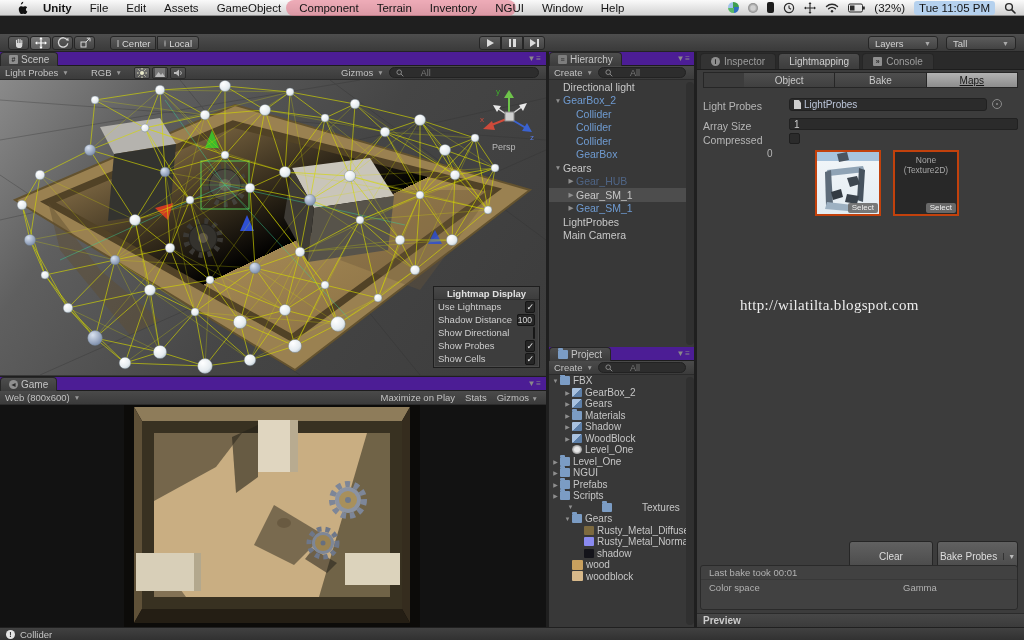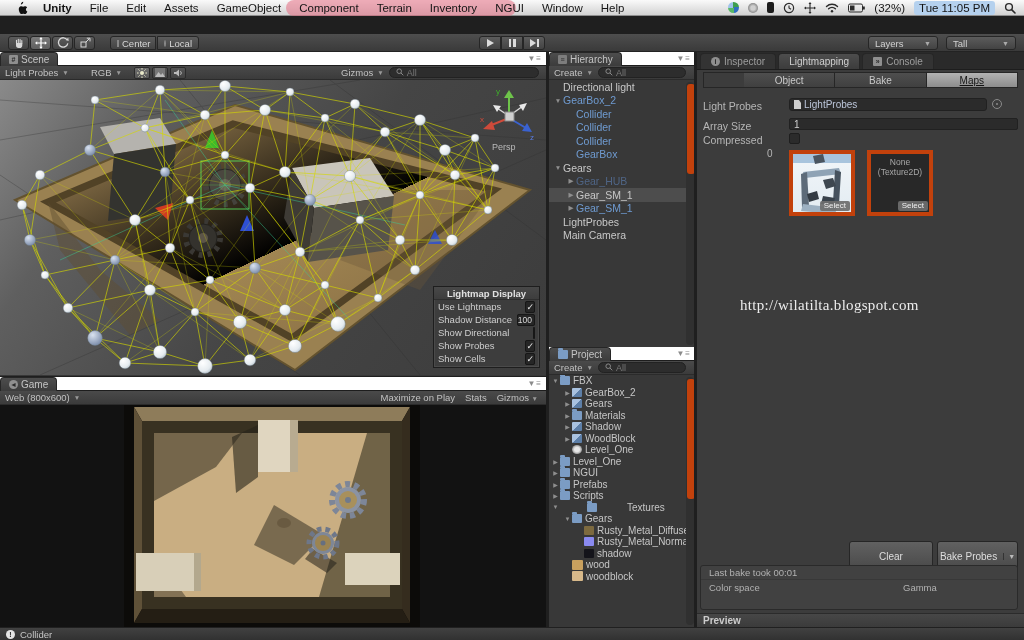--- a/index.html
+++ b/index.html
@@ -54,32 +54,32 @@
   .tri-play { width:0;height:0;border-left:7px solid #dcdcdc;border-top:4px solid transparent;border-bottom:4px solid transparent; }
   .pause-bars { display:flex; gap:2px; }
   .pause-bars i { width:2.5px;height:8px;background:#dcdcdc; }
   .step-bar { width:2px;height:8px;background:#dcdcdc;margin-left:1px; }
   .dropdown { position:absolute; top:2px; height:14px; background:linear-gradient(#5c5c5c,#434343);
     border:1px solid #262626; border-radius:3px; color:#d2d2d2; font-size:9.5px;
     display:flex; align-items:center; padding:0 6px; }
   .dropdown .arr { margin-left:auto; font-size:7px; color:#aaa; }
 
   
-  .tabbar { position:absolute; left:0; right:0; height:14px; background:#ffffff; border-bottom:1px solid #1d1d1d; }
+  .tabbar { position:absolute; left:0; right:0; height:14px; background:#4c1d95; border-bottom:1px solid #1d1d1d; }
   .tab { position:absolute; top:0; height:14px; display:flex; align-items:center; gap:3px;
     padding:0 8px; font-size:10px; color:#c4c4c4; background:linear-gradient(#4d4d4d,#3c3c3c);
     border-radius:4px 4px 0 0; border:1px solid #262626; border-bottom:none; }
   .corner-menu { position:absolute; right:4px; top:2px; color:#8a8a8a; font-size:8px; letter-spacing:1px; }
   .minibar { position:absolute; left:0; right:0; height:14px;
     background:linear-gradient(#4a4a4a,#3b3b3b); border-bottom:1px solid #2b2b2b;
     display:flex; align-items:center; font-size:9.5px; color:#c2c2c2; }
   .mini-dd { display:flex; align-items:center; gap:4px; padding:0 5px; height:12px; }
   .mini-dd .arr { font-size:6.5px; color:#999; }
   .searchpill { height:11px; background:#2d2d2d; border:1px solid #222; border-radius:7px;
-    display:flex; align-items:flex-start; gap:3px; padding:0 6px; color:#787878; font-size:9px; }
+    display:flex; align-items:center; gap:17px; padding:0 6px; color:#787878; font-size:9px; }
   .togglebtn { width:16px; height:12px; border:1px solid #2b2b2b; border-radius:2px;
     background:linear-gradient(#555,#424242); display:flex; align-items:center; justify-content:center; margin-right:2px;}
   .togglebtn.on { background:linear-gradient(#6f6f6f,#575757); }
   .tab-ico { width:9px;height:9px;border-radius:50%;background:#8f8f8f;color:#2a2a2a;
     font-size:7px;line-height:9px;text-align:center;font-weight:bold; }
   .tab-ico.square { border-radius:1px; }
 
   
   #scene-panel { position:absolute; left:0; top:52px; width:546px; height:324px; background:#383838; }
   #scene-viewport { position:absolute; left:0; top:28px; width:546px; height:295px; overflow:hidden;
@@ -143,21 +143,21 @@
   .obj-field { position:absolute; left:92px; width:198px; height:13px; background:#2b2b2b;
     border:1px solid #212121; border-radius:3px; display:flex; align-items:center; gap:3px;
     padding:0 4px; font-size:10px; color:#bcc6da; }
   .obj-field .doc { width:7px; height:9px; background:#cfcfcf; clip-path:polygon(0 0,70% 0,100% 30%,100% 100%,0 100%); }
   .picker { position:absolute; left:295px; width:10px; height:10px; border:1.5px solid #8a8a8a; border-radius:50%; }
   .picker::after { content:''; position:absolute; left:2.5px; top:2.5px; width:2px; height:2px; background:#8a8a8a; border-radius:50%; }
   .txt-field { position:absolute; left:92px; width:229px; height:12px; background:#2b2b2b;
     border:1px solid #212121; border-radius:2px; font-size:10px; color:#d0d0d0; padding:0 4px; line-height:11px;}
   .checkbox { position:absolute; left:92px; width:11px; height:11px; background:#2b2b2b; border:1px solid #1e1e1e; border-radius:2px;}
   #map-index { position:absolute; left:70px; top:96px; font-size:10px; color:#b6b6b6; }
-  .thumb { position:absolute; top:98px; width:66px; height:66px; border:4px solid #c2410c; }
+  .thumb { position:absolute; top:98px; width:66px; height:66px; border:2px solid #c2410c;margin-left:26px; }
   #thumb-lm { left:92px; background:
      linear-gradient(160deg, rgba(120,150,185,.9) 0 8%, rgba(255,255,255,0) 9%),
      linear-gradient(#f2f6f9,#e3ecf2); overflow:hidden;}
   #thumb-lm svg{position:absolute;left:0;top:0;}
   #thumb-none { left:170px; background:#282828; color:#a8a8a8; font-size:8.5px; text-align:center; padding-top:3px;}
   .select-btn { position:absolute; right:1px; bottom:1px; background:rgba(110,110,110,.92);
     color:#f0f0f0; font-size:8px; padding:0 4px; height:10px; line-height:10px; border-radius:2px;}
   #watermark { position:absolute; left:43px; top:245px; font-family:"Liberation Serif", serif;
     font-size:15px; color:#ececec; letter-spacing:.3px; }
   .push-btn { position:absolute; top:489px; height:30px; background:linear-gradient(#616161,#494949);
@@ -963,21 +963,21 @@
         <div class="prow" style="padding-left: 2px;">
           <span class="arrow">▶</span>
           <span class="pi folder"></span>
           <span>Prefabs</span>
         </div>
         <div class="prow" style="padding-left: 2px;">
           <span class="arrow">▶</span>
           <span class="pi folder"></span>
           <span>Scripts</span>
         </div>
-        <div class="prow" style="padding-left: 2px; gap: 27px;">
+        <div class="prow" style="padding-left: 17px; gap: 27px;">
           <span class="arrow">▼</span>
           <span class="pi folder"></span>
           <span>Textures</span>
         </div>
         <div class="prow" style="padding-left: 14px;">
           <span class="arrow">▼</span>
           <span class="pi folder"></span>
           <span>Gears</span>
         </div>
         <div class="prow" style="padding-left: 26px;">

